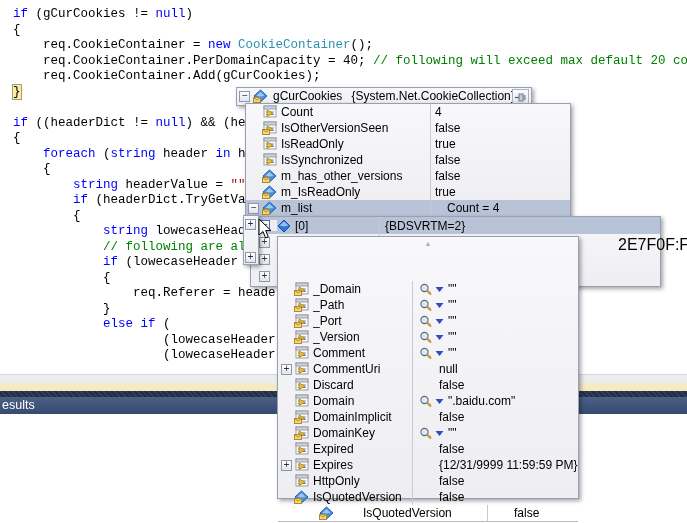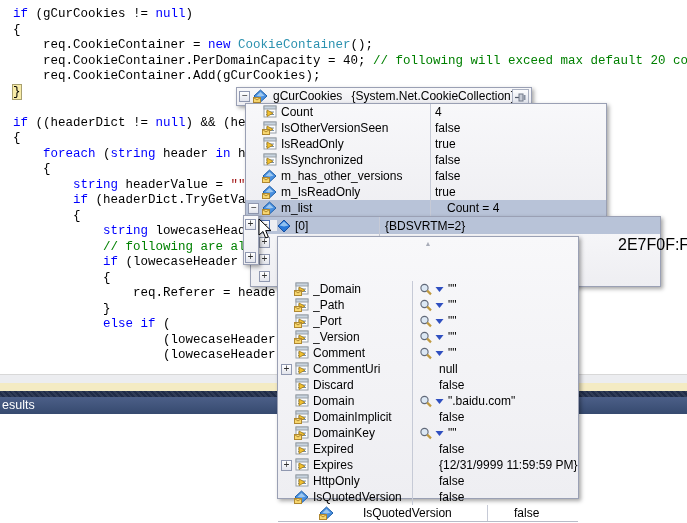--- a/index.html
+++ b/index.html
@@ -99,21 +99,21 @@
     </div>
     <span class="pinbtn">
       <svg width="13" height="13" viewBox="0 0 13 13">
         <line x1="1" y1="6.5" x2="5" y2="6.5" stroke="#505868" stroke-width="1.2"></line>
         <rect x="5" y="3" width="4" height="7" fill="#c8ccd6" stroke="#707888" stroke-width="1"></rect>
         <rect x="9.5" y="4" width="2" height="5" fill="#8890a0"></rect>
       </svg>
     </span>
   </div>
 
-  <div class="win" id="winB" style="left:245px;top:103px;width:362px;height:114px;z-index:5">
+  <div class="win" id="winB" style="left:245px;top:103px;width:326px;height:114px;z-index:5">
       <div class="row" style="grid-template-columns: 16px 19px 149px 1fr;">
         <span class="cell" style="padding-left: 2px;"></span>
         <span class="cell">
           <span>
             <svg width="15" height="14" viewBox="0 0 15 14">
               <rect x="2" y="1" width="12" height="11" fill="#fdfdfd" stroke="#98a0a8"></rect>
               <rect x="2" y="1" width="12" height="3" fill="#c8d4e0" stroke="#98a0a8"></rect>
               <line x1="4" y1="7" x2="12" y2="7" stroke="#7890a8"></line>
               <line x1="4" y1="9.5" x2="12" y2="9.5" stroke="#7890a8"></line>
               <polygon points="5,5 11,8.2 5,11.5" fill="#f0c030" stroke="#a07818" stroke-width="0.8"></polygon>

